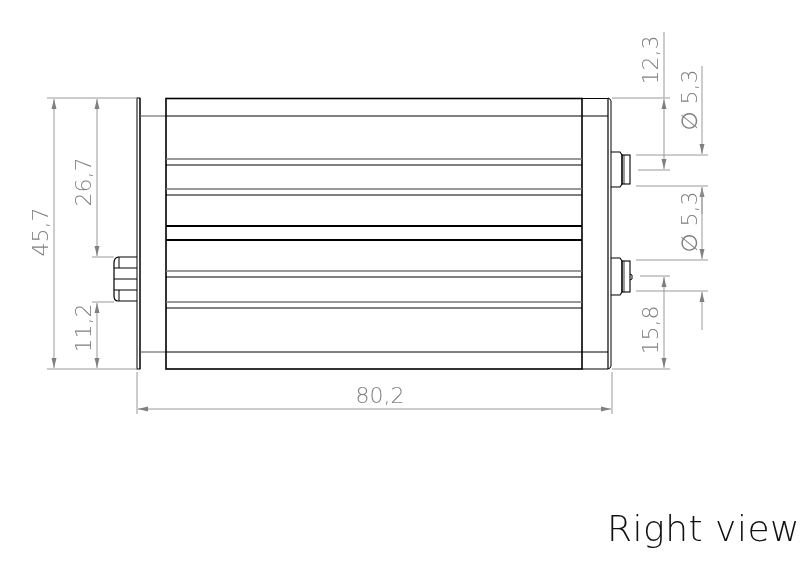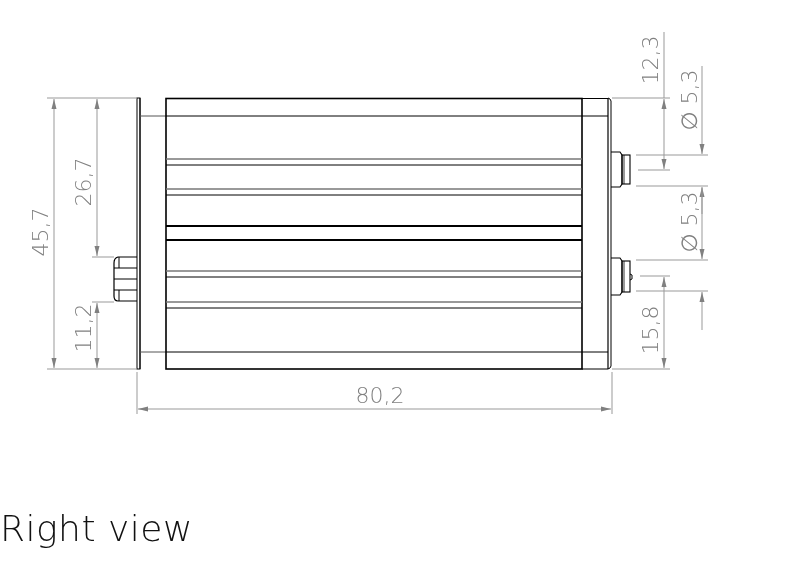--- a/index.html
+++ b/index.html
@@ -1,19 +1,19 @@
 <!DOCTYPE html>
 <html><head>
 <meta charset="utf-8">
 <style>
   html, body { margin: 0; padding: 0; background: #ffffff; }
   body { width: 800px; height: 583px; overflow: hidden; position: relative; font-family: "DejaVu Sans", sans-serif; }
   #drawing { position: absolute; left: 0; top: 0; width: 800px; height: 583px; }
   .dim-text { font-family: "DejaVu Sans", sans-serif; font-size: 22px; fill: #808080; font-weight: 300; }
-  .title { position: absolute; left: 0; width: 800px; top: 508px; text-align: left; font-family: "DejaVu Sans", sans-serif; font-size: 36px; color: #111; letter-spacing: 0.5px; font-weight: 300; }
+  .title { position: absolute; left: 0; width: 800px; top: 508px; text-align: right; font-family: "DejaVu Sans", sans-serif; font-size: 36px; color: #111; letter-spacing: 0.5px; font-weight: 300; }
   .ol { stroke: #000; fill: none; }
   .dl { stroke: #999; fill: none; stroke-width: 1; }
 </style>
 </head>
 <body>
 
 <svg id="drawing" viewBox="0 0 800 583" xmlns="http://www.w3.org/2000/svg">
   <defs>
     <marker id="ah" viewBox="0 0 10 10" refX="10" refY="5" markerWidth="10" markerHeight="10" orient="auto-start-reverse" markerUnits="userSpaceOnUse">
       <path d="M0,2.5 L10,5 L0,7.5 z" fill="#808080"></path>

